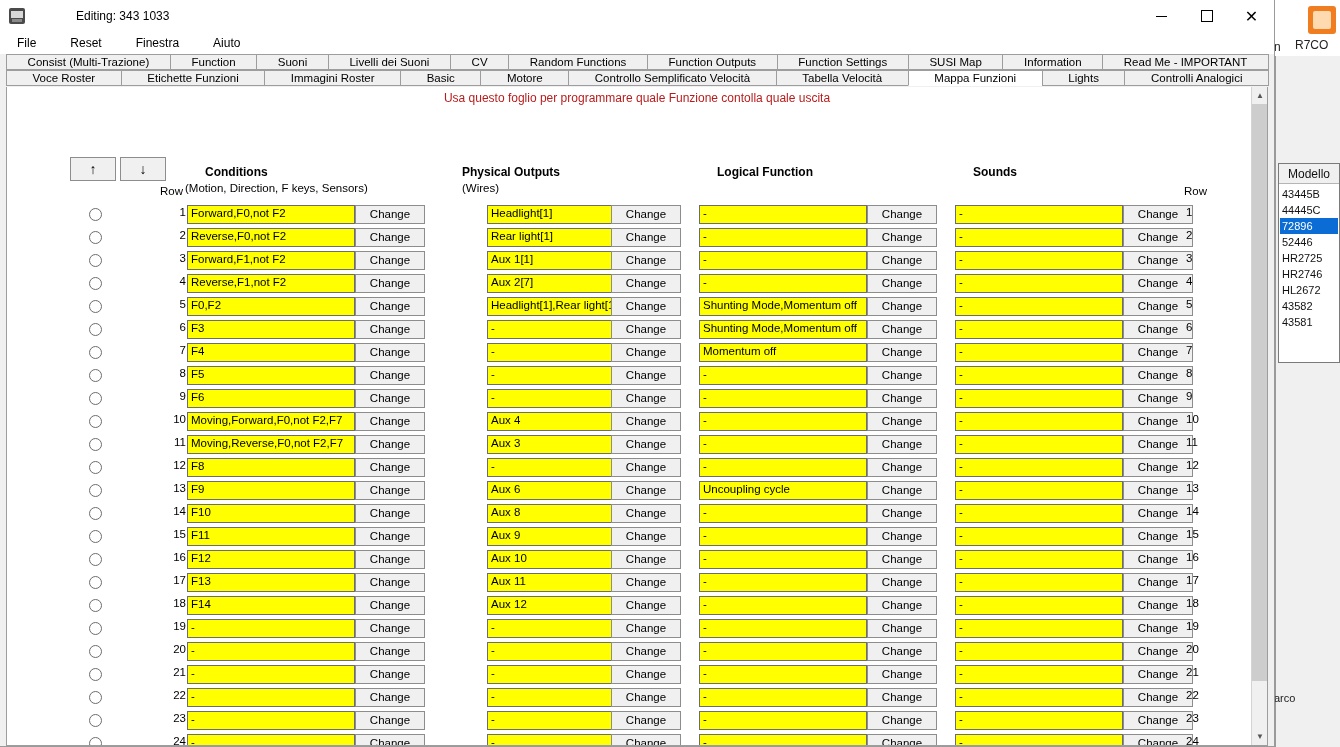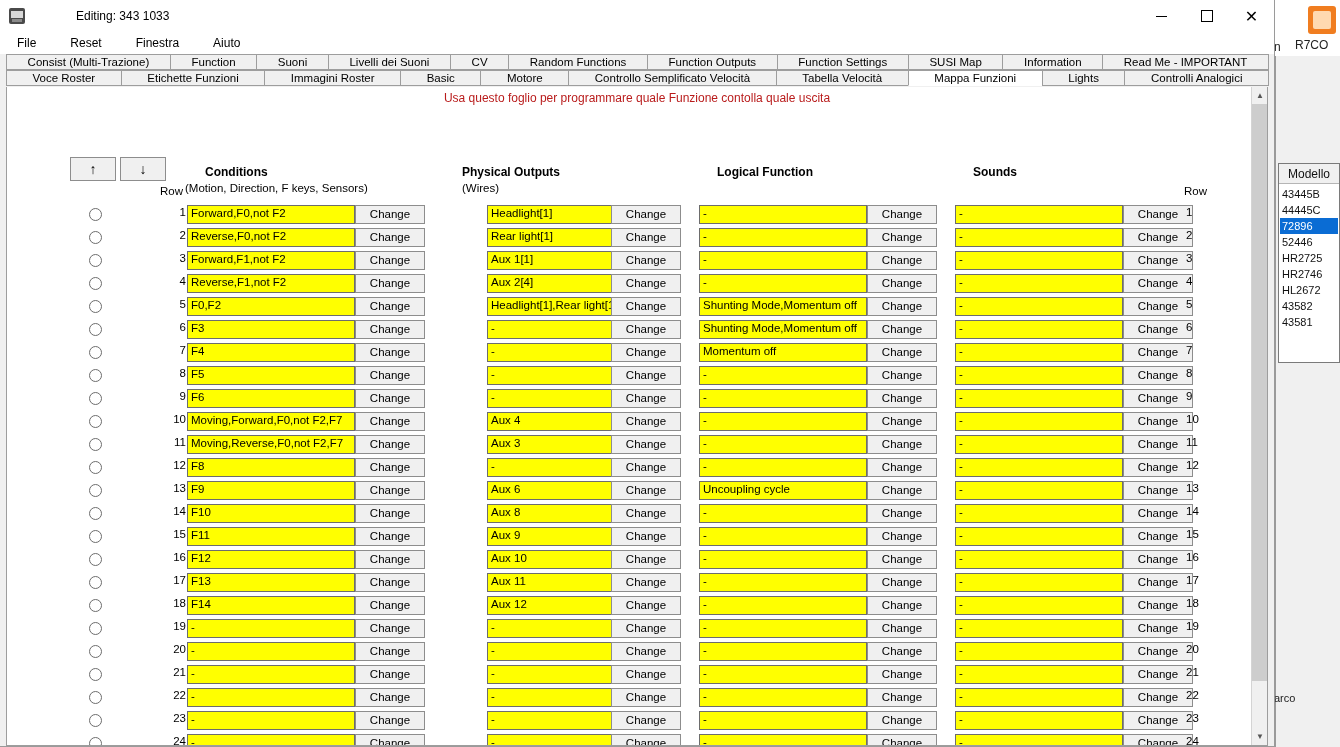--- a/index.html
+++ b/index.html
@@ -327,21 +327,21 @@
               <div class="btn b3">Change</div>
               <div class="cell c4">-</div>
               <div class="btn b4">Change</div>
               <div class="rownum-r">3</div>
             </div>
             <div class="trow">
               <div class="radio"></div>
               <div class="rownum">4</div>
               <div class="cell c1">Reverse,F1,not F2</div>
               <div class="btn b1">Change</div>
-              <div class="cell c2">Aux 2[4]</div>
+              <div class="cell c2">Aux 2[7]</div>
               <div class="btn b2">Change</div>
               <div class="cell c3">-</div>
               <div class="btn b3">Change</div>
               <div class="cell c4">-</div>
               <div class="btn b4">Change</div>
               <div class="rownum-r">4</div>
             </div>
             <div class="trow">
               <div class="radio"></div>
               <div class="rownum">5</div>

